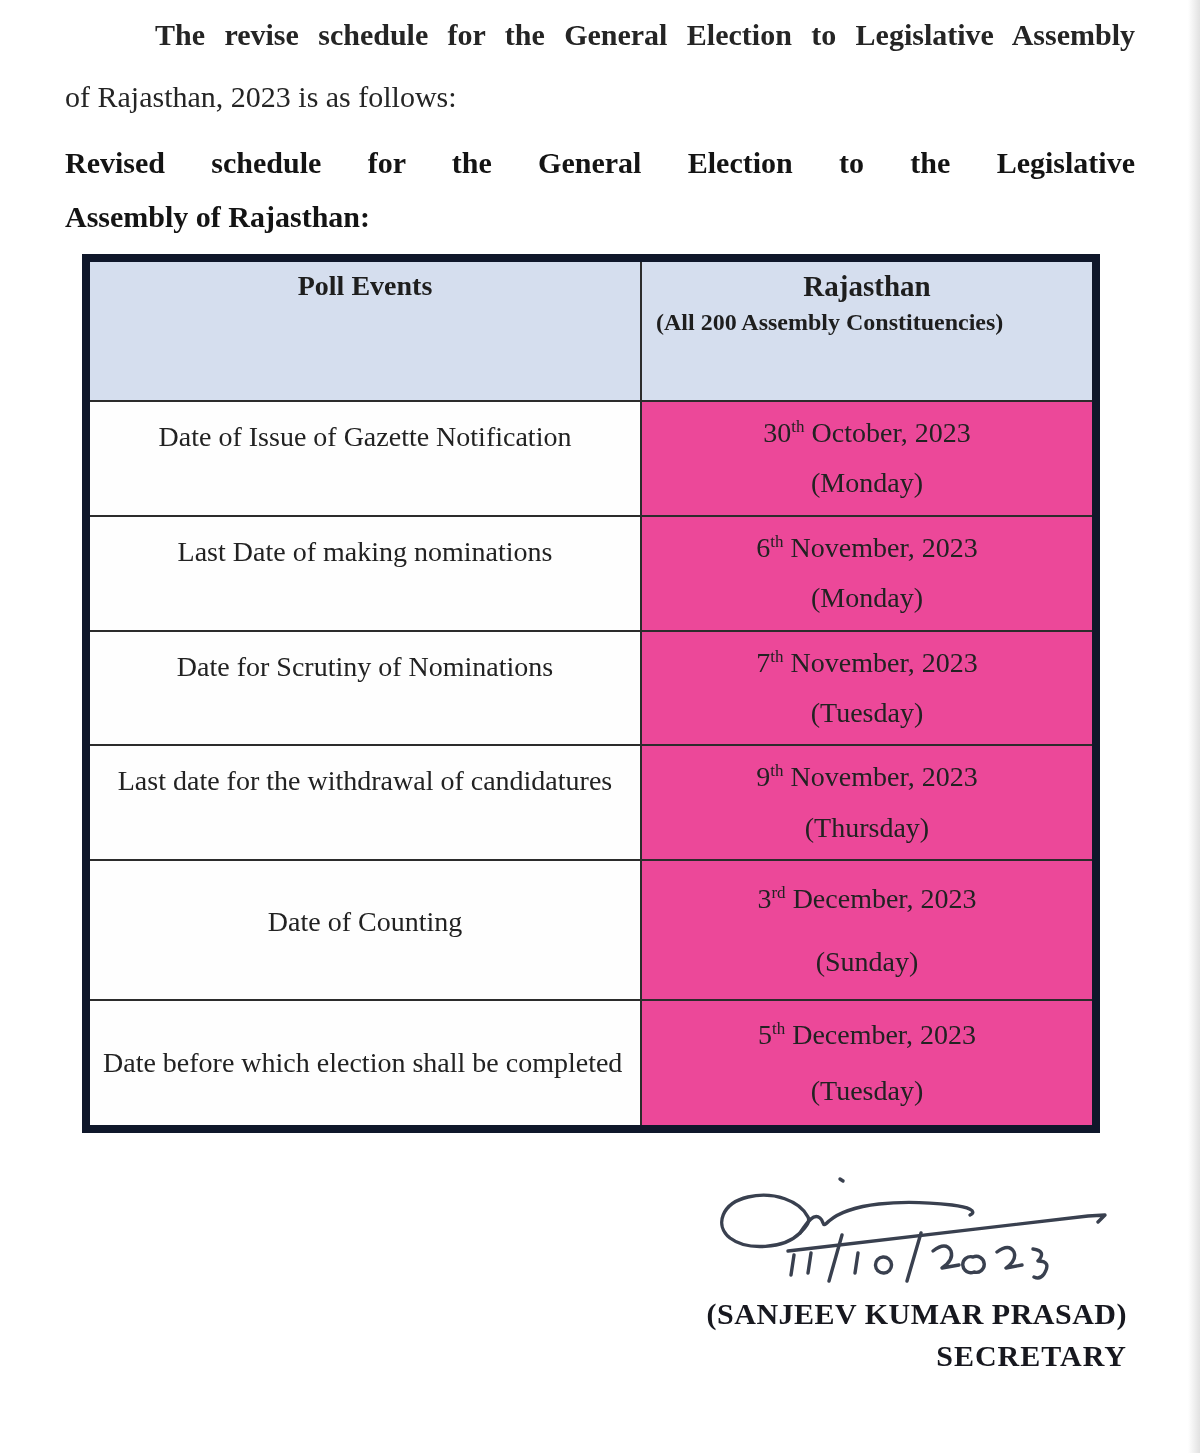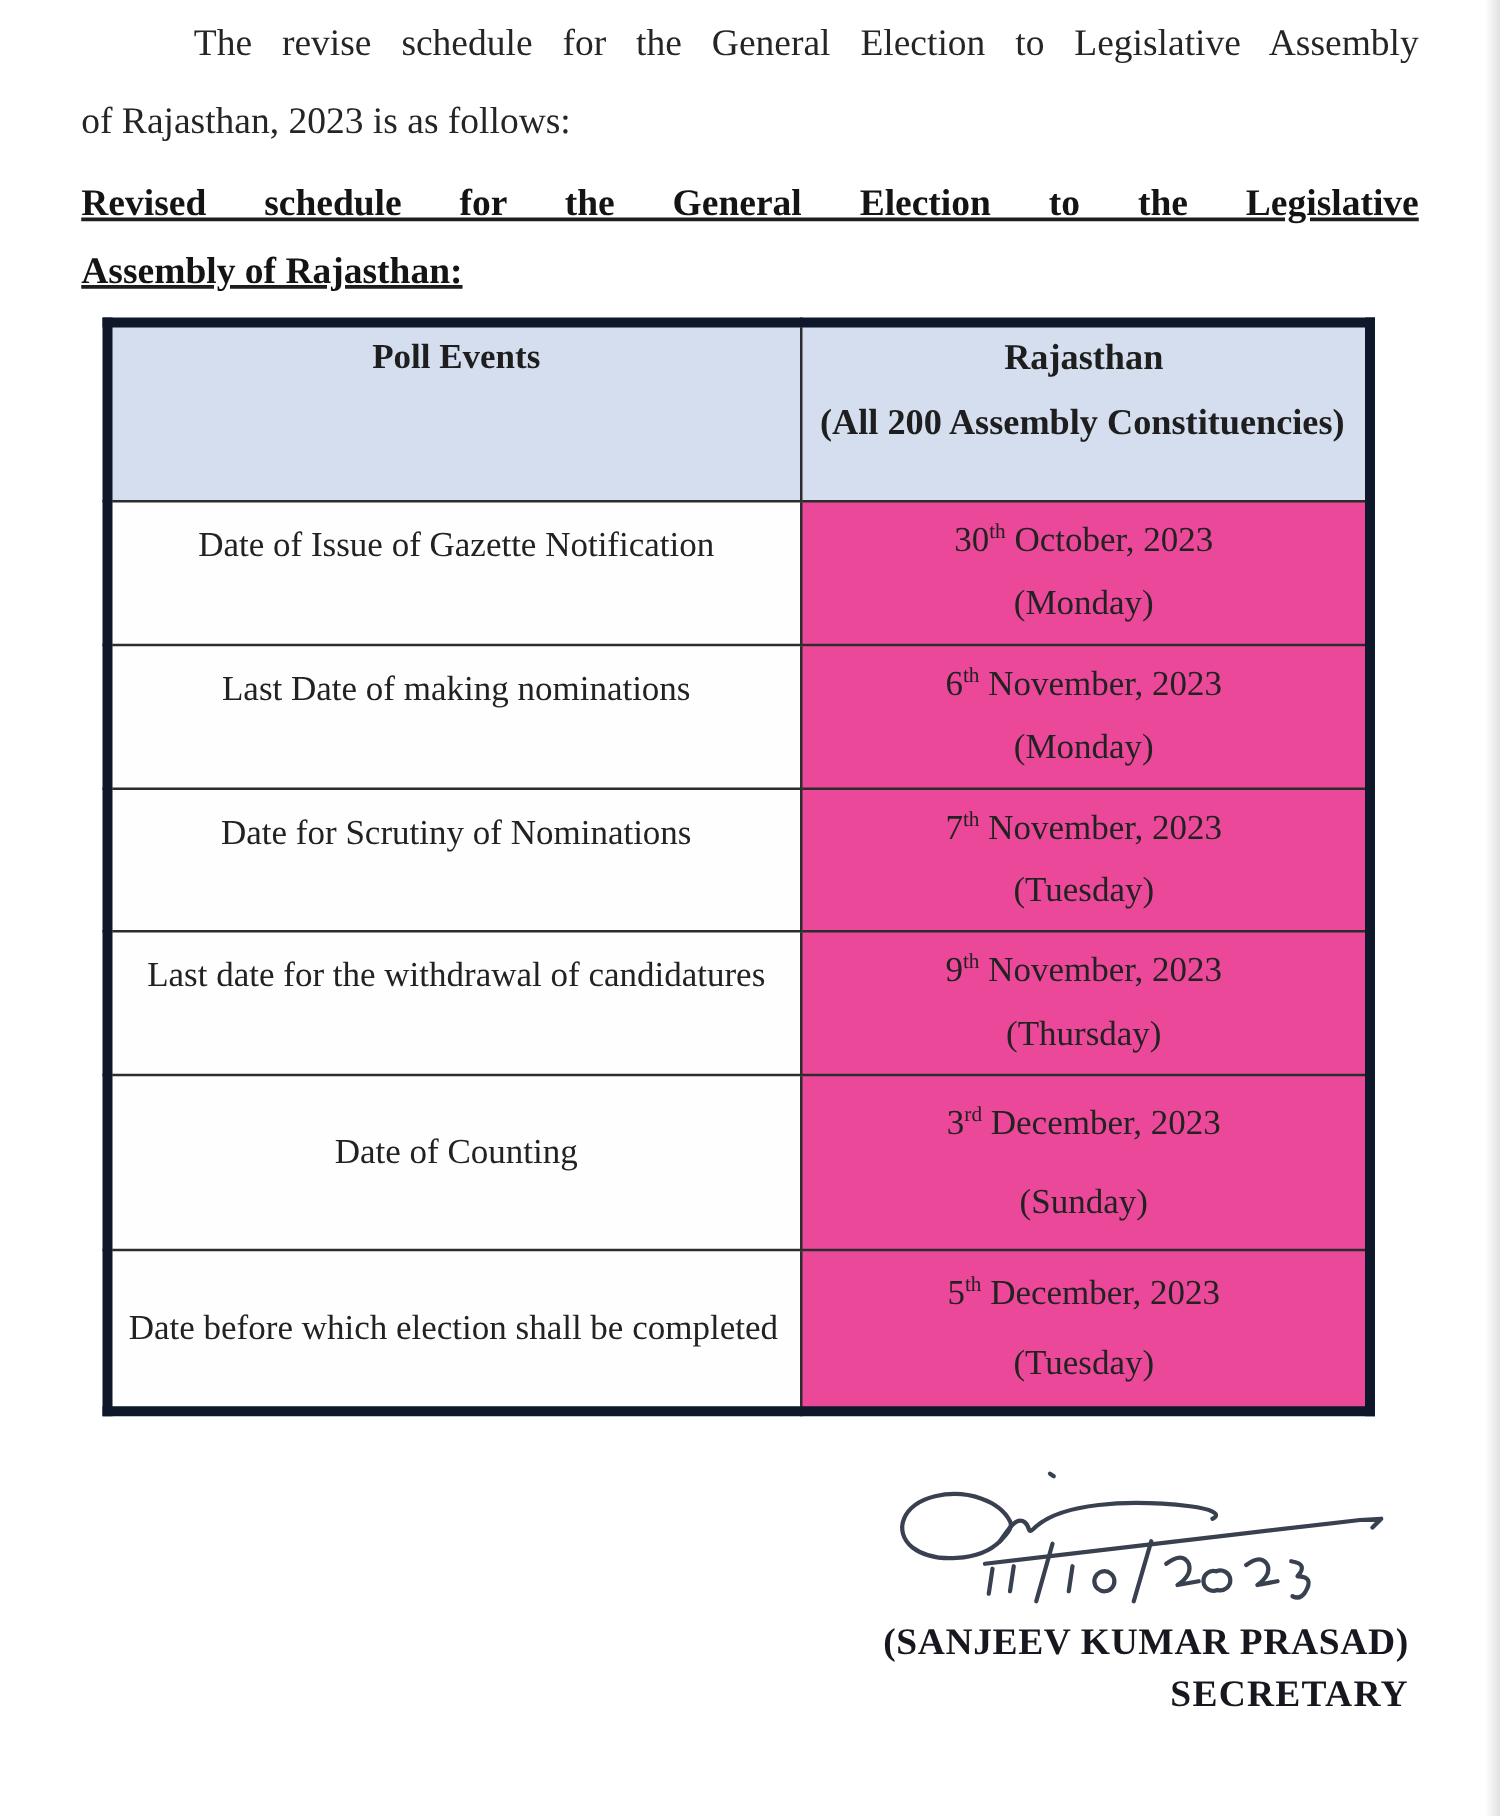--- a/index.html
+++ b/index.html
@@ -9,25 +9,25 @@
     position: relative;
     font-family: "Liberation Serif", serif;
     color: #1e1e1e;
     overflow: hidden;
   }
   .doc { position: relative; padding: 4px 65px 0 65px; }
 
   
   .intro-line { font-size: 30px; line-height: 62px; color: #252525; }
   .force-justify { text-align: justify; text-align-last: justify; }
-  .indent-first { text-indent: 90px; }
+  .indent-first { text-indent: 90px; font-weight: bold; }
 
   
   .heading-line { font-size: 30px; font-weight: bold; line-height: 54px; color: #141414; }
-  .heading-block { margin-top: 8px; text-decoration: underline; }
+  .heading-block { margin-top: 8px; }
 
   
   table.schedule {
     border-collapse: collapse;
     margin-left: 17px;
     margin-top: 10px;
     width: 1010px;
     table-layout: fixed;
     border: 8px solid #0f172a;
   }
@@ -38,23 +38,22 @@
   }
   col.c-event { width: 555px; }
   col.c-date  { width: 455px; }
 
   tr.hdr { height: 143px; }
   tr.hdr th { background: #d5deee; font-weight: bold; padding: 8px 14px; }
   th.h-events { text-align: center; font-size: 29px; }
   .state-title { text-align: center; font-size: 29px; }
   .state-sub {
     text-align: justify;
-    font-size: 29px;
+    font-size: 24px;
     line-height: 38px;
-    margin-top: 16px;
   }
 
   tr.r1 { height: 94px; } tr.r2 { height: 105px; } tr.r3 { height: 102px; }
   tr.r4 { height: 107px; } tr.r5 { height: 106px; } tr.r6 { height: 118px; }
   tr.r7 { height: 114px; }
 
   td.event {
     background: #fefefe;
     text-align: center;
     padding: 8px 13px;

